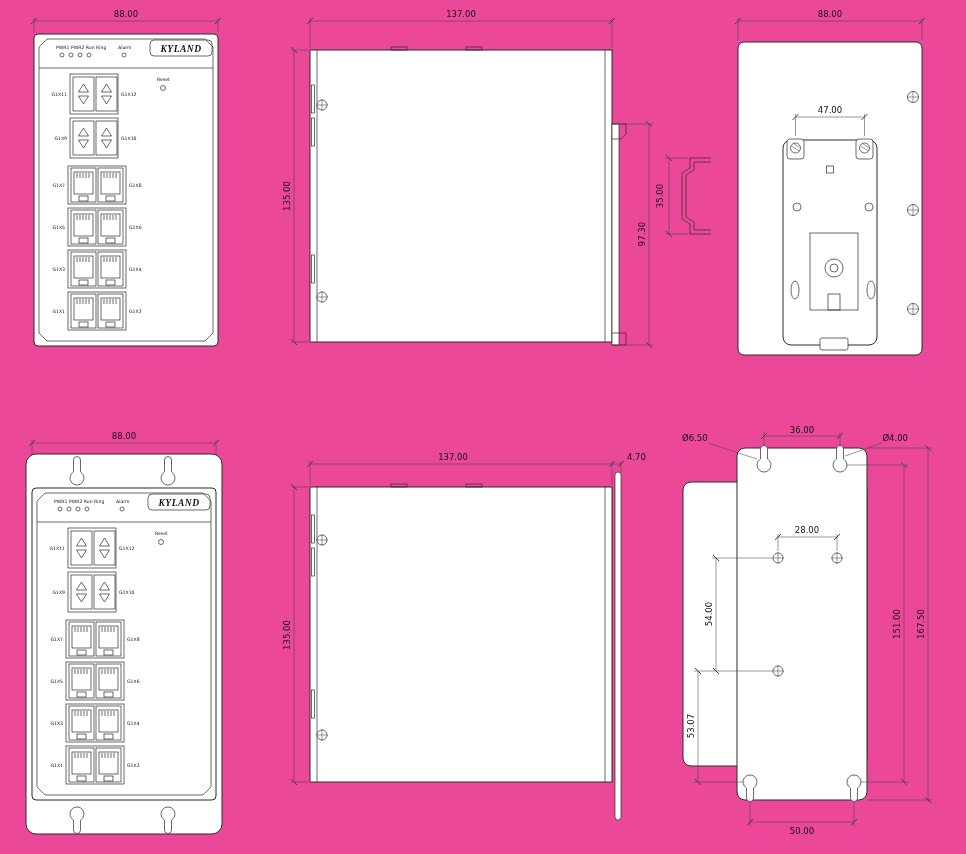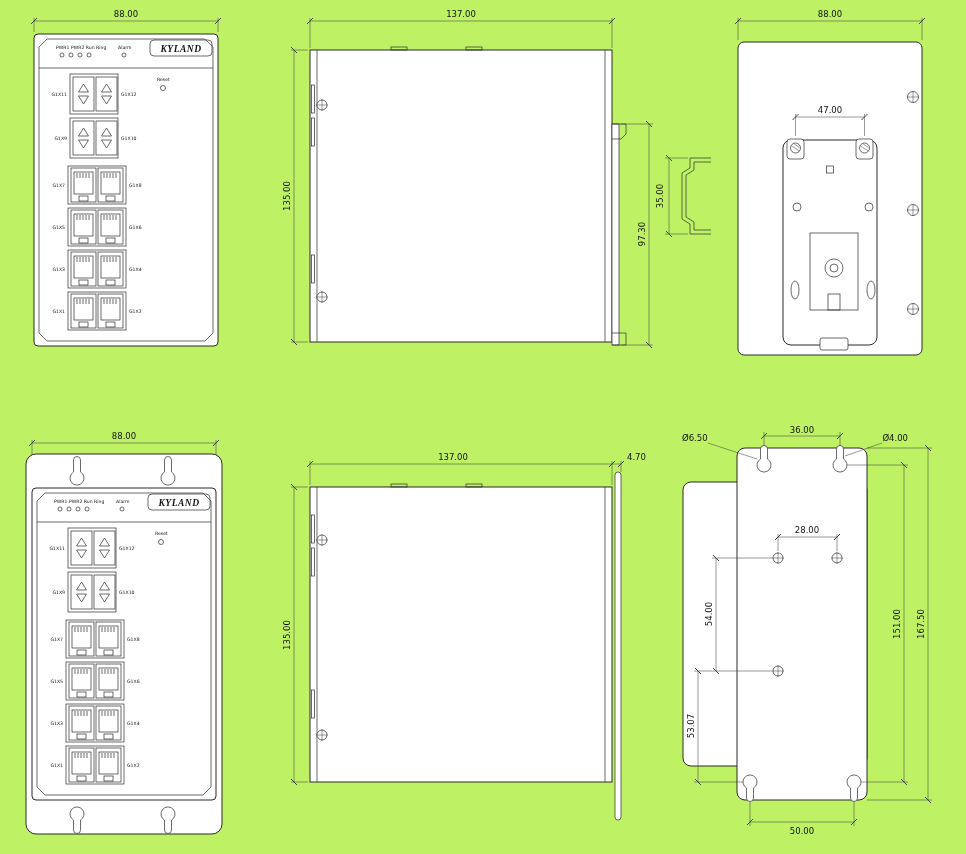--- a/index.html
+++ b/index.html
@@ -1,16 +1,16 @@
 <!DOCTYPE html>
 <html><head>
 <meta charset="utf-8">
 <style>
   html,body{margin:0;padding:0;background:#fff}
-  .canvas{position:relative;width:966px;height:854px;background:#bef264;font-family:"DejaVu Sans",sans-serif;overflow:hidden}
+  .canvas{position:relative;width:966px;height:854px;background:#ec4899;font-family:"DejaVu Sans",sans-serif;overflow:hidden}
   svg{position:absolute;overflow:visible}
   .fw{fill:#fff;stroke:#2b2b2b;stroke-width:1}
   .fw2{fill:#fff;stroke:#2b2b2b;stroke-width:.7}
   .ol2{fill:none;stroke:#2b2b2b;stroke-width:.7}
   .dim{stroke:#444;stroke-width:.55;fill:none}
   .dimtxt{font:8.5px "DejaVu Sans",sans-serif;fill:#111}
   .lbl{font:4.6px "DejaVu Sans",sans-serif;fill:#111}
   .logo{font:italic 700 9.5px "Liberation Serif",serif;fill:#111;letter-spacing:.5px}
 </style>
 </head>

